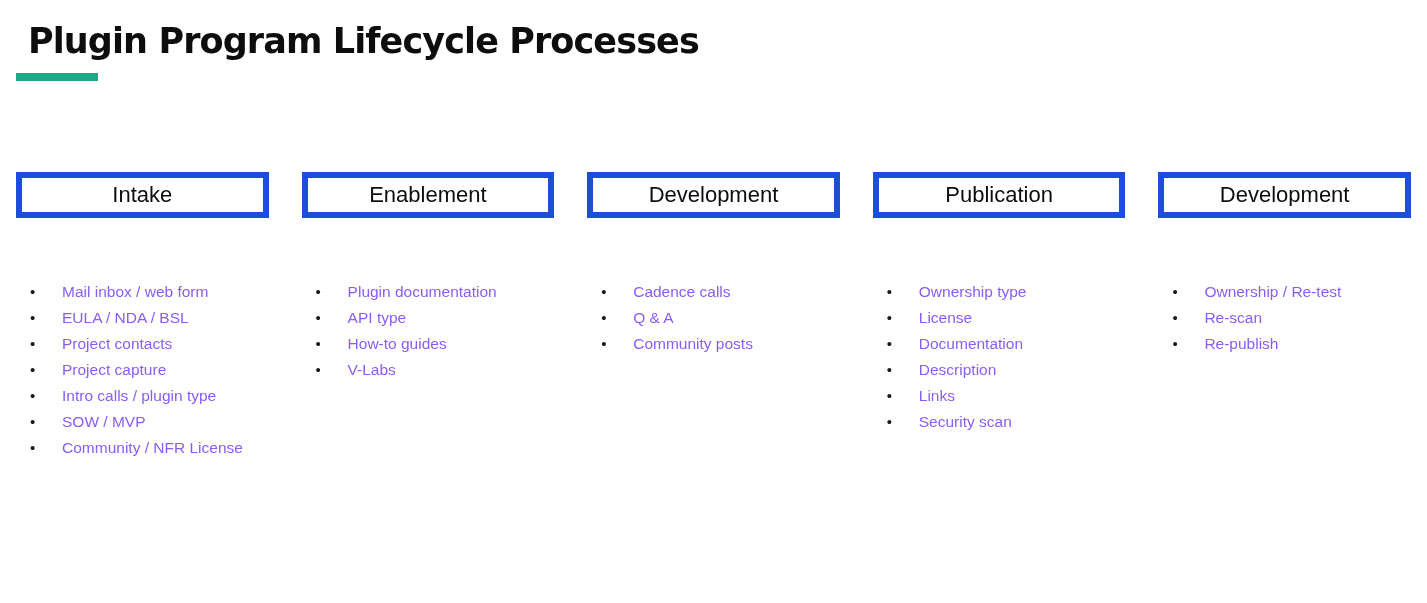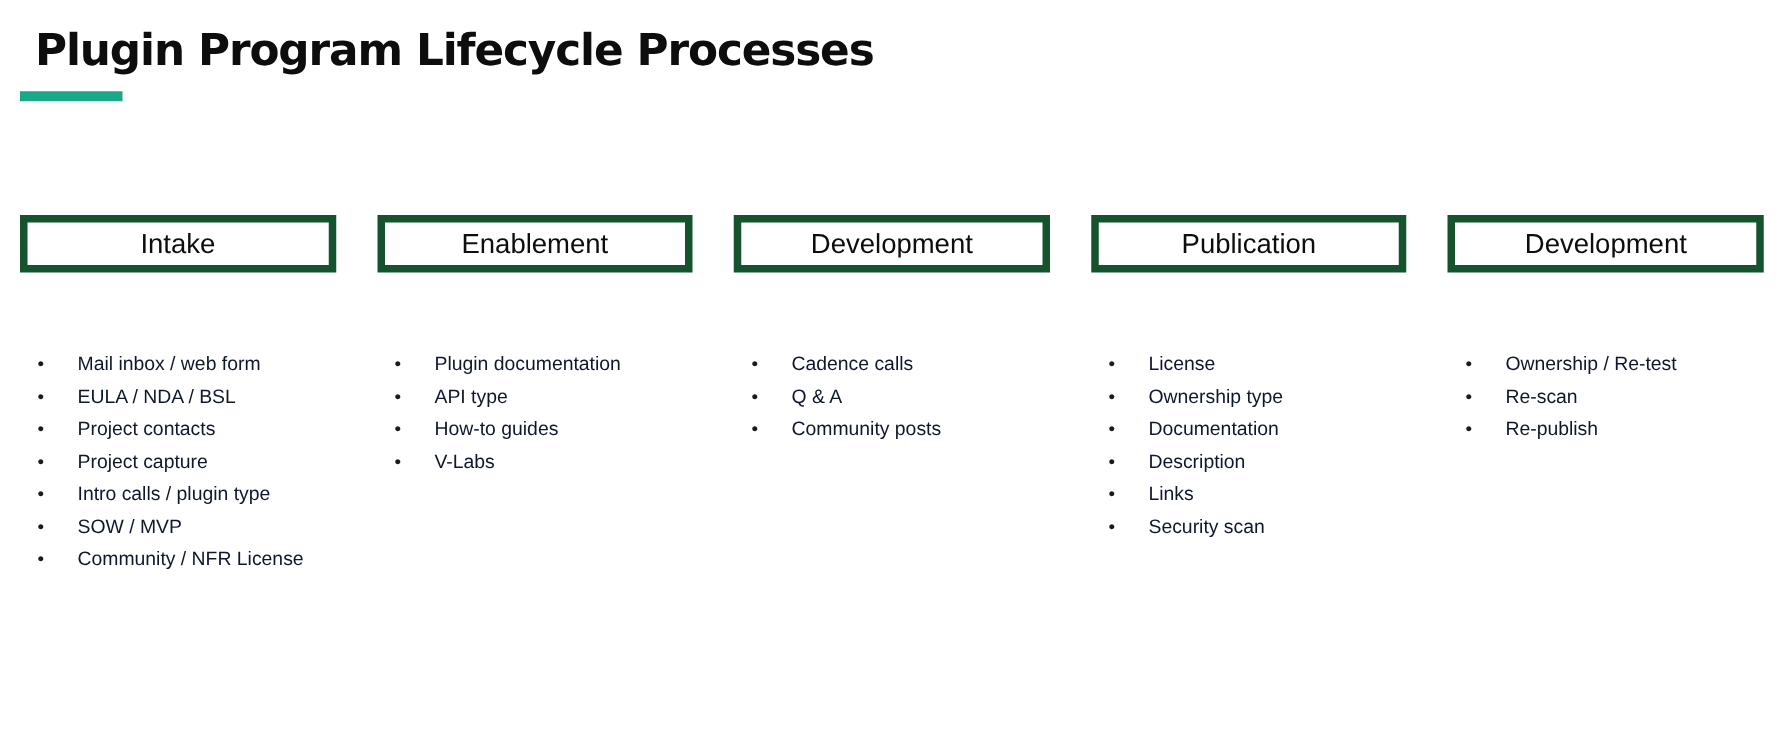--- a/index.html
+++ b/index.html
@@ -57,21 +57,21 @@
     gap: 33px;
     align-items: flex-start;
   }
   .column {
     flex: 1 1 0;
     min-width: 0;
   }
 
   
   .phase-box {
-    border: 6px solid #14532d;
+    border: 6px solid #1d4ed8;
     background: #ffffff;
     height: 34px;
     display: flex;
     align-items: center;
     justify-content: center;
     box-sizing: content-box;
     padding: 0 2px;
   }
   .phase-box-inner {
     width: 100%;
@@ -102,21 +102,21 @@
     flex: 0 0 32px;
     color: #1a1a1a;
     font-size: 15px;
     line-height: 26px;
   }
   .bullet-dot::before {
     content: "\2022";
   }
   .bullet-text {
     font-size: 15.5px;
-    color: #0f172a;
+    color: #8b5cf6;
     line-height: 26px;
     white-space: nowrap;
   }
 </style>
 </head>
 <body>
 
 <div class="slide">
 
   <div class="title-block">
@@ -206,25 +206,25 @@
       </ul>
     </div>
 
     <div class="column">
       <div class="phase-box">
         <div class="phase-box-inner">Publication</div>
       </div>
       <ul class="bullet-list">
         <li class="bullet-item">
           <span class="bullet-dot"></span>
+          <span class="bullet-text">Ownership type</span>
+        </li>
+        <li class="bullet-item">
+          <span class="bullet-dot"></span>
           <span class="bullet-text">License</span>
-        </li>
-        <li class="bullet-item">
-          <span class="bullet-dot"></span>
-          <span class="bullet-text">Ownership type</span>
         </li>
         <li class="bullet-item">
           <span class="bullet-dot"></span>
           <span class="bullet-text">Documentation</span>
         </li>
         <li class="bullet-item">
           <span class="bullet-dot"></span>
           <span class="bullet-text">Description</span>
         </li>
         <li class="bullet-item">

